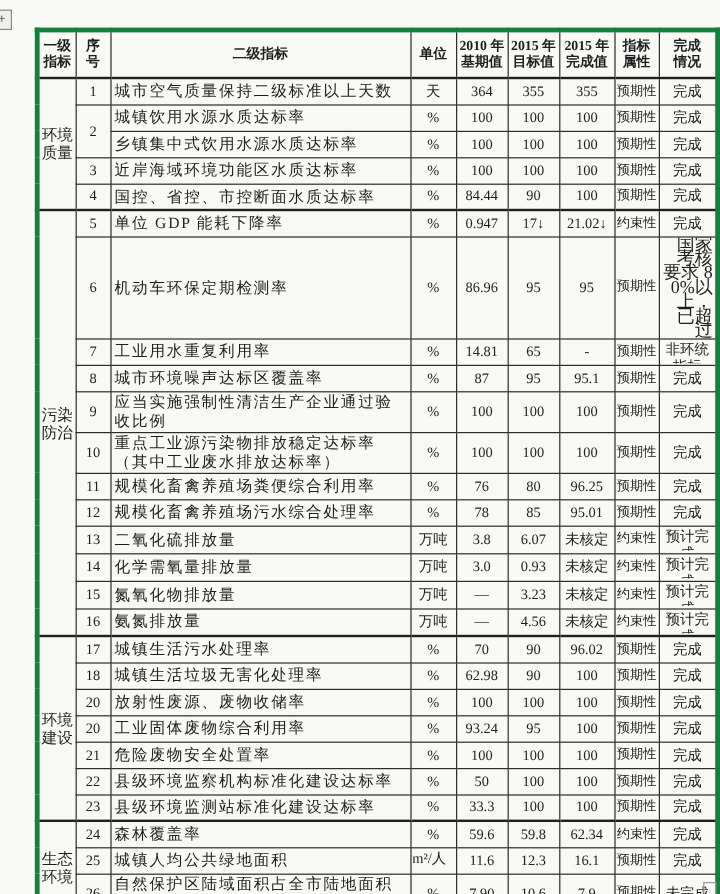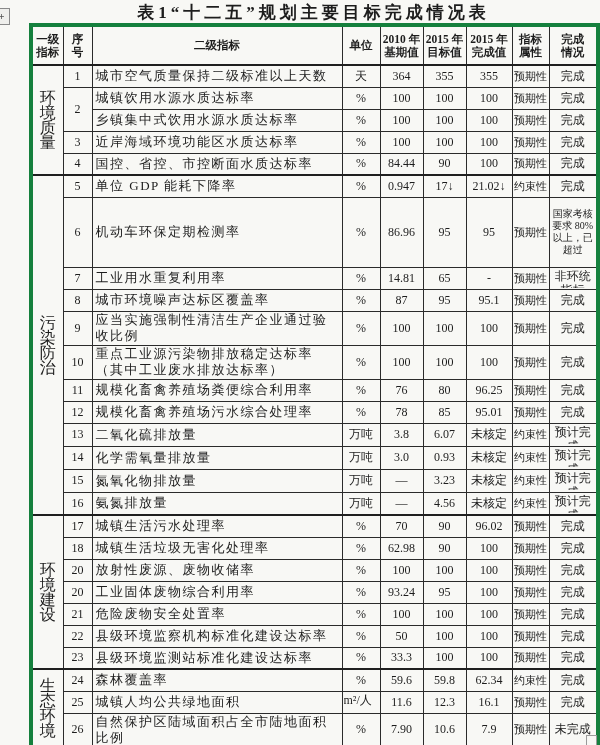--- a/index.html
+++ b/index.html
@@ -31,44 +31,43 @@
     padding:0 2px;overflow:hidden;
     font-size:12px;line-height:15px;
   }
   thead th{height:37px;font-weight:bold;font-size:11.5px;line-height:13px;padding:0 1px;}
   thead th div{pointer-events:none;}
   tbody tr{height:22px;}
   tr.h70{height:70px;}
   tr.h34{height:34px;}
   tr.h23{height:23px;}
   .group-start td{border-top:2px solid #1f1f1f;}
-  .group-cell{font-size:16px;padding:0;line-height:15px;}
+  .group-cell{font-size:13px;padding:0;line-height:15px;}
   .group-cell div{pointer-events:none;}
   .cell-serial{font-size:12px;}
   .cell-indicator{text-align:left;padding:0 3px;font-size:13px;letter-spacing:1.5px;line-height:16px;}
   .cell-unit{font-size:12px;padding:0 1px;}
   .cell-attr{font-size:11px;padding:0;white-space:nowrap;letter-spacing:0;}
   .cell-status{font-size:12px;padding:0 1px;word-break:break-all;}
   .status-clip .inner,.unit-clip .inner{
     display:inline-block;width:100%;overflow:hidden;vertical-align:middle;
     word-break:break-all;line-height:14px;height:19px;
   }
   .unit-clip .inner{height:18px;text-align:left;}
-  .status-note{font-size:10px;line-height:12px;word-break:break-all;text-align:center;padding:0 2px;}
+  .status-note{font-size:15px;line-height:12px;word-break:break-all;text-align:right;padding:0 2px;}
   .trailing-mark{
     position:absolute;right:3px;bottom:-2px;width:9px;height:10px;
     border:1px solid #9a9a9a;background:transparent;
   }
 </style>
 </head>
 <body>
 
 <div class="page">
   <div class="move-handle">+</div>
-  <div class="title">表1“十二五”规划主要目标完成情况表</div>
   <table>
     <colgroup>
       <col style="width:32px">
         <col style="width:29px">
         <col style="width:250px">
       <col style="width:38px">
         <col style="width:43px">
         <col style="width:43px">
       <col style="width:46px">
         <col style="width:37px">

